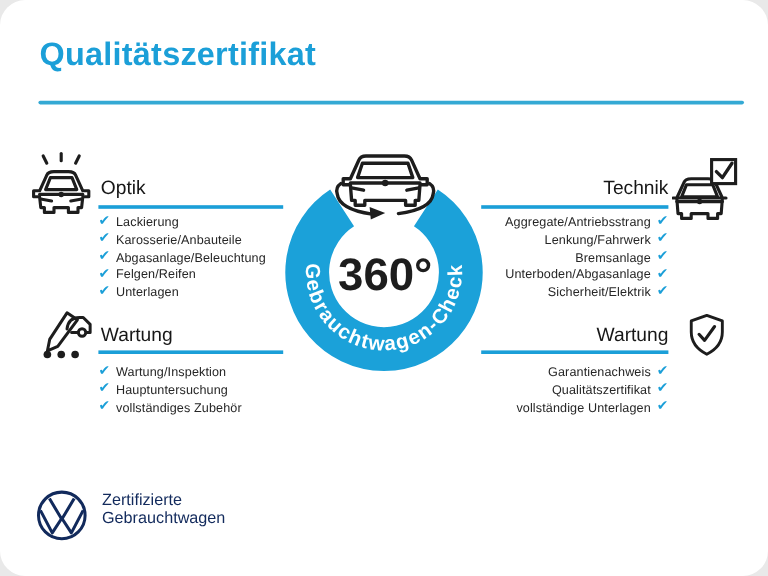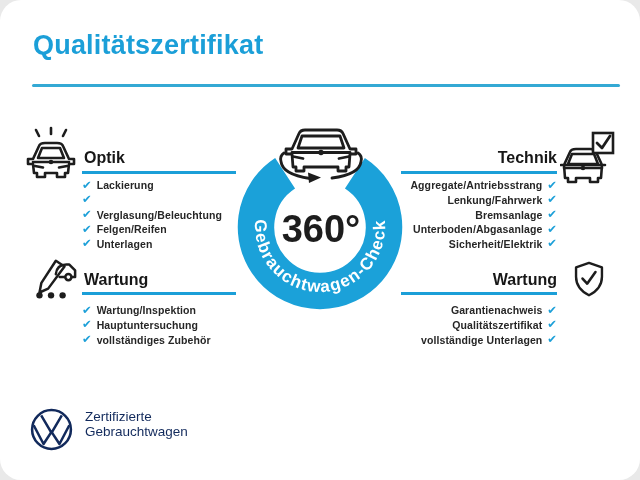--- a/index.html
+++ b/index.html
@@ -7,29 +7,29 @@
     position:relative;width:640px;height:480px;background:#ffffff;
     font-family:"Liberation Sans","DejaVu Sans",sans-serif;overflow:hidden;border-radius:21px;
   }
   
   .title{
     position:absolute;left:33px;top:30px;font-size:27px;font-weight:bold;
     color:#1b9fd8;letter-spacing:.2px;
   }
   .header-rule{position:absolute;left:32px;top:84px;width:588px;height:3px;background:#34a9d4;border-radius:2px;}
   
-  .sec-title{position:absolute;font-size:16px;font-weight:bold;color:#171717;}
+  .sec-title{position:absolute;font-size:16px;font-weight:normal;color:#171717;}
   .sec-rule{position:absolute;height:2.6px;background:#1b9fd8;}
   .items{position:absolute;display:flex;flex-direction:column;}
   .items .row{display:flex;align-items:center;height:14.7px;}
   .items.right-col{align-items:flex-end;text-align:right;}
   .check{color:#1b9fd8;font-size:11.5px;font-weight:bold;line-height:1;transform:translateY(-.5px);}
   .row .check.pre{margin-right:5px;}
   .row .check.post{margin-left:5px;}
-  .lbl{font-size:10.5px;font-weight:700;color:#262626;letter-spacing:.1px;}
+  .lbl{font-size:10.5px;font-weight:400;color:#262626;letter-spacing:.1px;}
   .abs{position:absolute;}
   svg{display:block;}
   
   .brand-text{position:absolute;left:85px;top:410px;color:#122a5c;font-size:13.5px;font-weight:normal;line-height:14.5px;}
 </style>
 </head>
 <body>
 
 <div class="canvas">
 
@@ -52,24 +52,25 @@
 
   <div class="sec-title" style="left:84px;top:149px">Optik</div>
   <div class="sec-rule" style="left:82px;top:171px;width:154px"></div>
   <div class="items" style="left:82px;top:178px">
     <div class="row">
         <span class="check pre">✔</span>
         <span class="lbl">Lackierung</span>
       </div>
     <div class="row">
         <span class="check pre">✔</span>
-      </div>
-    <div class="row">
-        <span class="check pre">✔</span>
-        <span class="lbl">Verglasung/Beleuchtung</span>
+        <span class="lbl">Karosserie/Anbauteile</span>
+      </div>
+    <div class="row">
+        <span class="check pre">✔</span>
+        <span class="lbl">Abgasanlage/Beleuchtung</span>
       </div>
     <div class="row">
         <span class="check pre">✔</span>
         <span class="lbl">Felgen/Reifen</span>
       </div>
     <div class="row">
         <span class="check pre">✔</span>
         <span class="lbl">Unterlagen</span>
       </div>
   </div>

